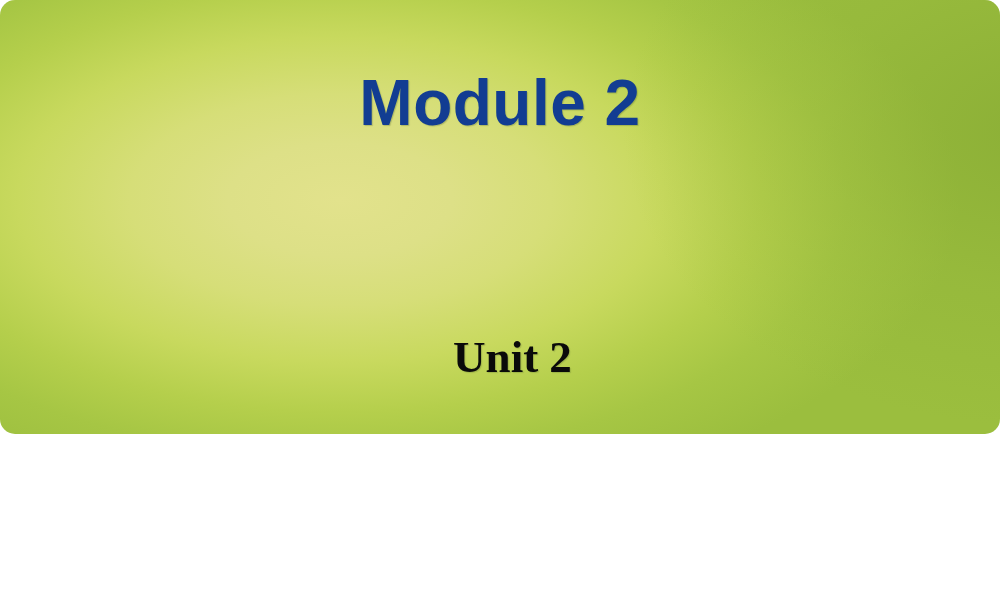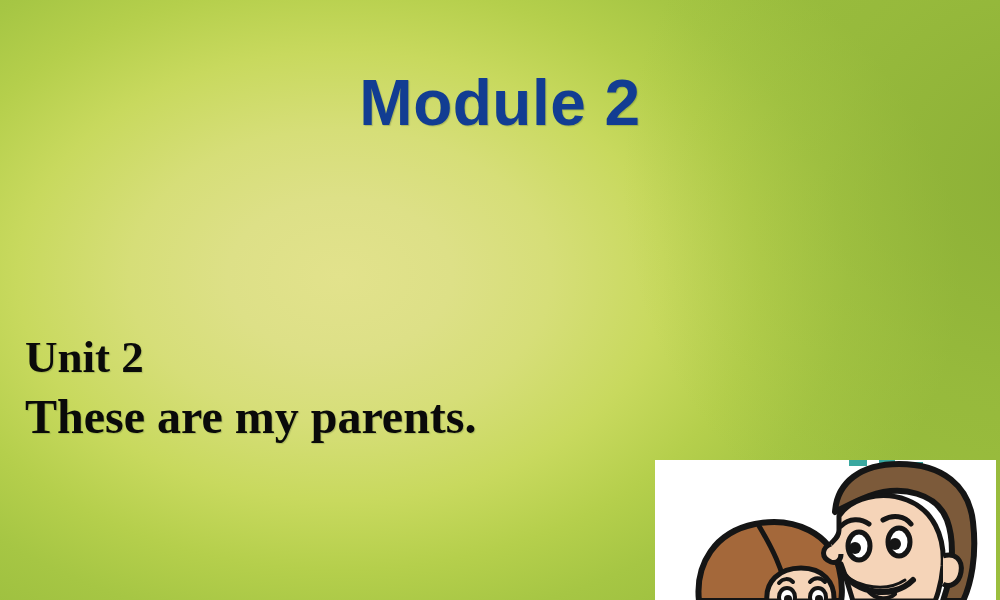--- a/index.html
+++ b/index.html
@@ -2,31 +2,32 @@
 <html><head>
 <meta charset="utf-8">
 <style>
   * { margin:0; padding:0; box-sizing:border-box; }
   html, body {
     width:1000px; height:600px; overflow:hidden;
     font-family:"Liberation Sans", sans-serif;
   }
   .slide {
     position:relative;
-    width:1000px; height:600px;
+    width:1000px; height:434px;
     overflow:hidden;
     background:
       radial-gradient(ellipse 62% 72% at 34% 46%,
         #e2e28c 0%,
         #dde087 18%,
         #d6de78 34%,
         #c8d95e 52%,
         #b5cf4c 68%,
         #a6c644 82%,
         #9bbe3e 100%);
+    border-radius: 15px;
   }
   
   .slide::after {
     content:"";
     position:absolute; inset:0;
     background:
       radial-gradient(ellipse 58% 95% at 104% 30%,
         rgba(128,164,48,0.55) 0%,
         rgba(140,175,55,0.30) 38%,
         rgba(160,190,70,0.0) 72%);
@@ -48,21 +49,21 @@
     letter-spacing:0.5px;
     color:#123d92;
     text-shadow:1px 1px 1px rgba(70,90,40,0.28);
     white-space:nowrap;
   }
 
   .subtitle-block {
     position:absolute;
     left:0; right:0;
     top:328px;
-    text-align:left;
+    text-align:center;
     z-index:3;
     margin-left:25px;
   }
   .subtitle-line {
     font-family:"Liberation Serif", serif;
     font-weight:bold;
     font-size:45px;
     line-height:58px;
     color:#0a0a0a;
     text-shadow:1px 1px 1px rgba(70,90,40,0.25);
@@ -84,21 +85,20 @@
 <body>
 
 <div class="slide">
 
   <div class="title-block">
     <div class="title-line">Module 2</div>
   </div>
 
   <div class="subtitle-block">
     <div class="subtitle-line">Unit 2</div>
-    <div class="subtitle-line second">These are my parents.</div>
   </div>
 
   <div class="family-photo">
     <svg width="341" height="141" viewBox="0 0 341 141" xmlns="http://www.w3.org/2000/svg">
       <rect x="0" y="0" width="341" height="141" fill="#ffffff"></rect>
 
       <g>
         <rect x="194" y="0" width="18" height="6" fill="#3aa8a0"></rect>
         <rect x="224" y="0" width="16" height="6" fill="#3aa8a0"></rect>
         <rect x="258" y="2" width="10" height="5" fill="#2e9a94"></rect>

